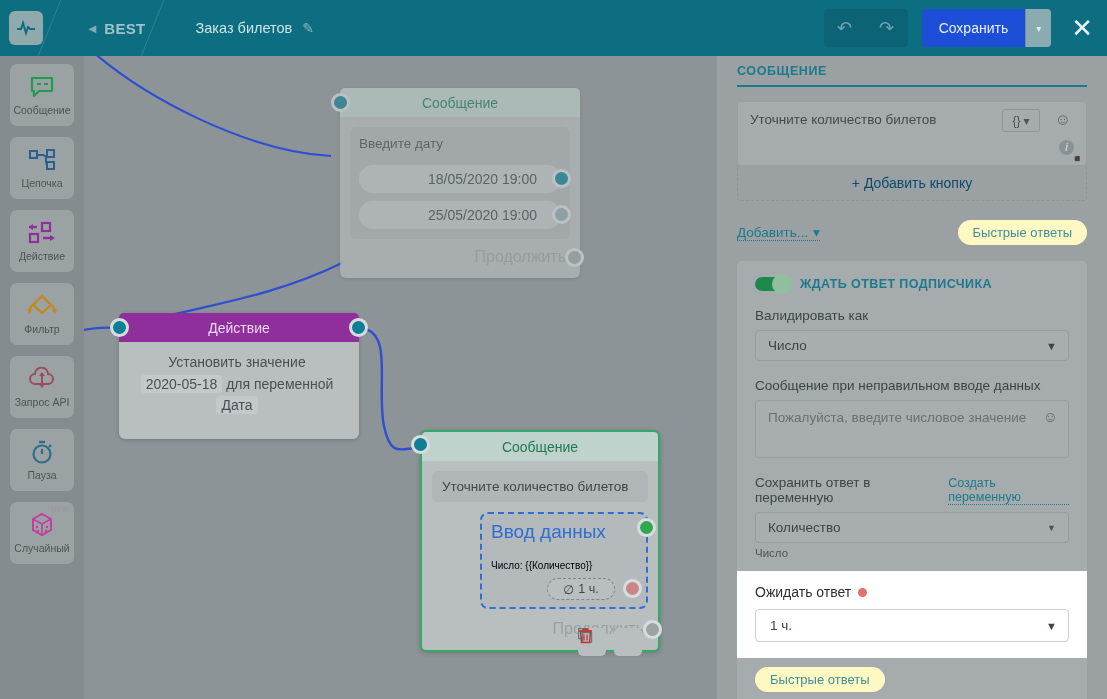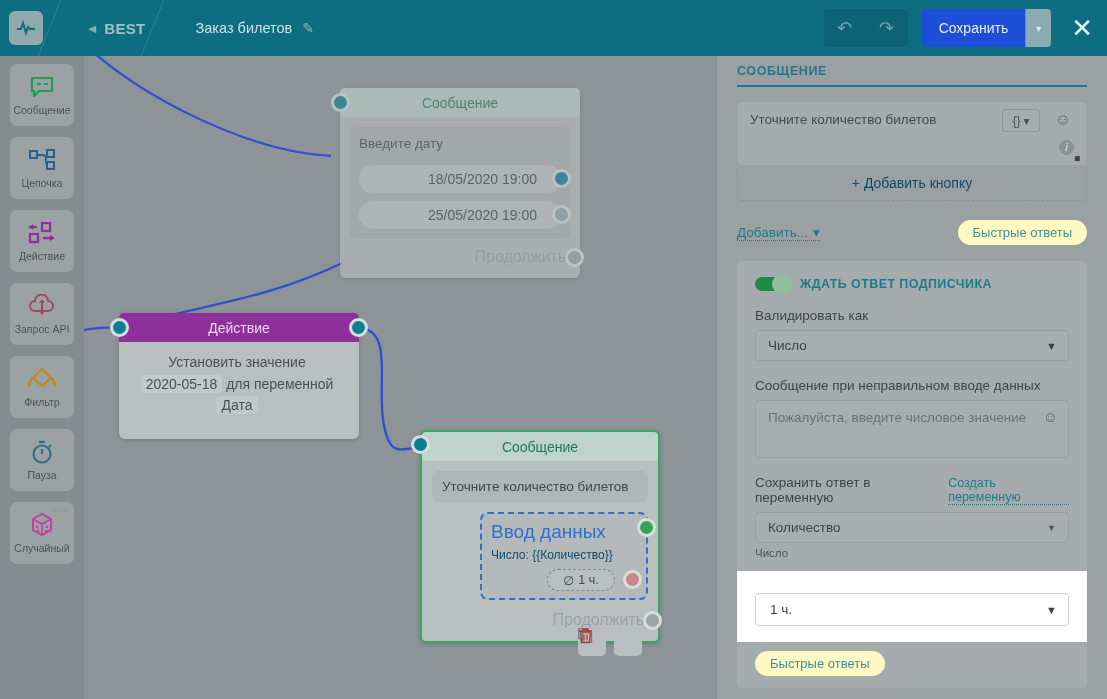--- a/index.html
+++ b/index.html
@@ -140,21 +140,21 @@
   #node-msg2 {
     left: 336px; top: 374px; width: 240px; background: #b9bebf;
     border: 2px solid #35a866; box-shadow: 0 1px 5px rgba(0,0,0,.2);
   }
   #node-msg2 .node-hdr { background: #bfd2cc; color: #1f7a55; }
   .dashed-card {
     border: 2px dashed #2f6fd0; border-radius: 8px; padding: 7px 9px 7px 9px;
     margin: 10px 0 0 48px; position: relative; background: #b4b9bb;
   }
   .dashed-title { color: #2f6fd0; font-size: 19px; }
-  .dashed-sub { font-size: 12px; color: #0c4a6e; margin-top: 5px; }
+  .dashed-sub { font-size: 10px; color: #000000; margin-top: 17px; }
   .dot-green {
     position: absolute; right: -10px; top: 4px; width: 19px; height: 19px;
     border-radius: 50%; background: #2fa84f; border: 3px solid #d8dcdd; box-sizing: border-box;
   }
   .timer-pill {
     margin: 7px 22px 0 auto; width: 68px; height: 22px; border: 1px dashed #7f878a;
     border-radius: 11px; display: flex; align-items: center; justify-content: center;
     gap: 4px; font-size: 12.5px; color: #3f474a; position: relative; background: #b9bebf;
   }
   .dot-red {
@@ -322,41 +322,41 @@
           <rect x="3" y="13" width="8" height="8" fill="none" stroke="#8e2f9c" stroke-width="2.2"></rect>
           <path d="M16 17h9" stroke="#8e2f9c" stroke-width="2.4"></path>
             <path d="M28 17l-5-3v6z" fill="#8e2f9c"></path>
         </svg>
       </span>
       <span class="side-label">Действие</span>
     </div>
 
     <div class="side-item">
       <span class="side-ico">
-        <svg width="26" height="24" viewBox="0 0 26 24">
-          <path d="M6 17a5 5 0 010-10 6 6 0 0113 0 5 5 0 010 10z" fill="none" stroke="#9e4a5e" stroke-width="2"></path>
-          <path d="M13 6v12" stroke="#9e4a5e" stroke-width="2"></path>
-          <path d="M13 5l-3 4h6z" fill="#9e4a5e"></path>
-            <path d="M13 21l-3-4h6z" fill="#9e4a5e"></path>
-        </svg>
-      </span>
-      <span class="side-label">Запрос API</span>
-    </div>
-
-    <div class="side-item">
-      <span class="side-ico">
         <svg width="30" height="24" viewBox="0 0 30 24">
           <path d="M15 2L6 11l9 8 9-8z" fill="none" stroke="#c28a14" stroke-width="2.2"></path>
           <path d="M5 11L2 17" stroke="#c28a14" stroke-width="2.2"></path>
             <path d="M2 20l-2-5 5 1z" fill="#c28a14"></path>
           <path d="M25 11l3 6" stroke="#c28a14" stroke-width="2.2"></path>
             <path d="M28 20l2-5-5 1z" fill="#c28a14"></path>
         </svg>
       </span>
       <span class="side-label">Фильтр</span>
+    </div>
+
+    <div class="side-item">
+      <span class="side-ico">
+        <svg width="26" height="24" viewBox="0 0 26 24">
+          <path d="M6 17a5 5 0 010-10 6 6 0 0113 0 5 5 0 010 10z" fill="none" stroke="#9e4a5e" stroke-width="2"></path>
+          <path d="M13 6v12" stroke="#9e4a5e" stroke-width="2"></path>
+          <path d="M13 5l-3 4h6z" fill="#9e4a5e"></path>
+            <path d="M13 21l-3-4h6z" fill="#9e4a5e"></path>
+        </svg>
+      </span>
+      <span class="side-label">Запрос API</span>
     </div>
 
     <div class="side-item">
       <span class="side-ico">
         <svg width="24" height="24" viewBox="0 0 24 24">
           <circle cx="12" cy="14" r="8.5" fill="none" stroke="#2f6f86" stroke-width="2.2"></circle>
           <path d="M12 14V9" stroke="#2f6f86" stroke-width="2.2"></path>
           <path d="M9 2h6" stroke="#2f6f86" stroke-width="2.4"></path>
           <path d="M19 7l2-2" stroke="#2f6f86" stroke-width="2.2"></path>
         </svg>
@@ -511,20 +511,24 @@
           <span style="font-size:13.5px;color:#3d4447;">Сохранить ответ в переменную</span>
           <span class="link-dotted" style="font-size:12.5px;">Создать переменную</span>
         </div>
         <div class="select" style="margin-top:7px;">
           <span>Количество</span>
           <span class="caret-sm">▼</span>
         </div>
         <div class="hint">Число</div>
 
         <div class="spotlight">
+          <div class="spot-label">
+            <span>Ожидать ответ</span>
+            <span class="red-dot"></span>
+          </div>
           <div class="spot-select">
             <span>1 ч.</span>
             <span class="chev" style="color:#3d4447;">▼</span>
           </div>
         </div>
 
         <div style="margin-top:12px;">
           <span class="pill-btn">Быстрые ответы</span>
         </div>
       </div>

